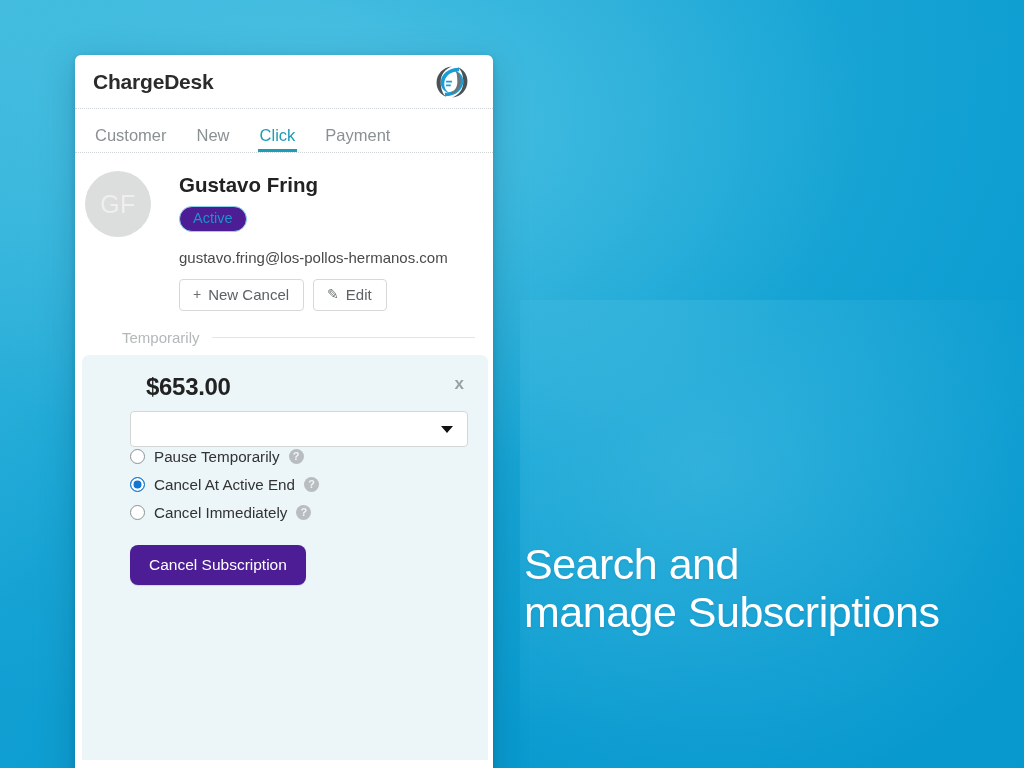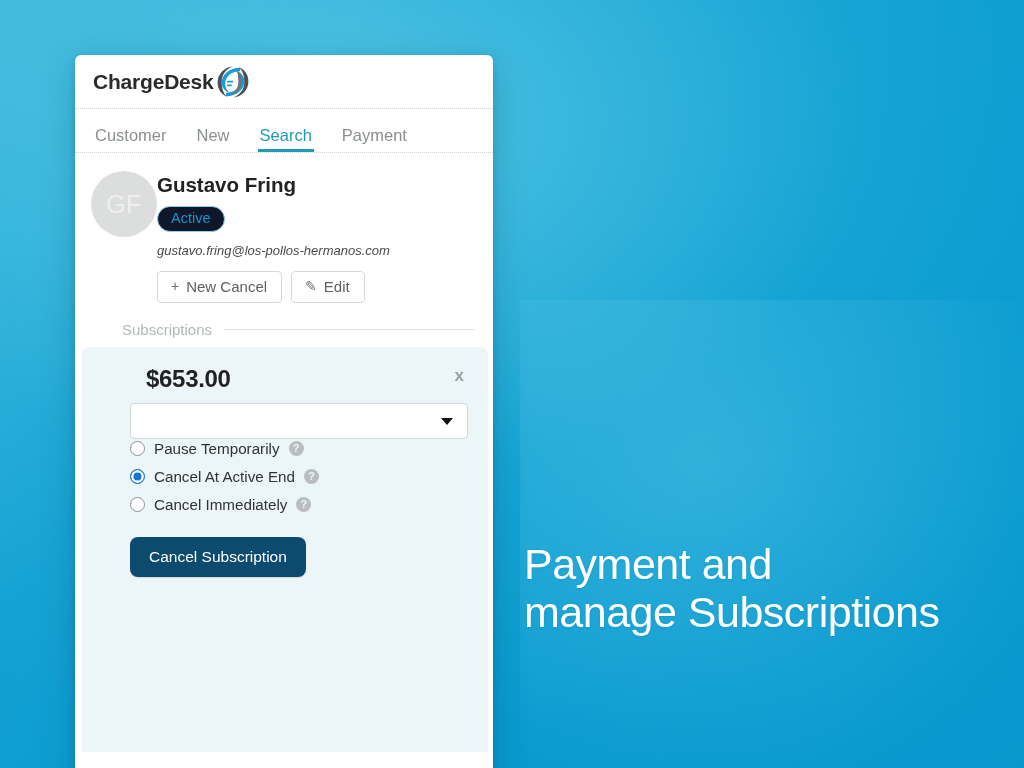--- a/index.html
+++ b/index.html
@@ -47,21 +47,21 @@
     box-shadow: 0 10px 34px rgba(0, 60, 90, 0.26), 0 2px 6px rgba(0,50,80,0.16);
     overflow: hidden;
   }
 
   
   .card-header {
     height: 54px;
     padding: 0 22px 0 18px;
     display: flex;
     align-items: center;
-    justify-content: flex-start;
+    justify-content: space-between;
     border-bottom: 1px dotted #cfd4d6;
   }
   .brand-title {
     font-size: 21px;
     font-weight: bold;
     color: #2b2b2b;
     letter-spacing: -0.2px;
   }
   .brand-logo { width: 38px; height: 38px; display: block; }
 
@@ -87,23 +87,23 @@
   .tab.active:after {
     content: "";
     position: absolute;
     left: 0; right: 0; bottom: 0;
     height: 3px;
     background: #1f9cb5;
   }
 
   
   .customer {
-    padding: 16px 18px 0 16px;
-    display: flex;
-    gap: 0;
+    padding: 16px 18px 0 10px;
+    display: flex;
+    gap: 28px;
   }
   .avatar {
     width: 66px; height: 66px;
     border-radius: 50%;
     background: #dcdddd;
     color: #efefef;
     display: flex; align-items: center; justify-content: center;
     font-size: 25px;
     letter-spacing: 0.5px;
     flex: 0 0 auto;
@@ -117,28 +117,27 @@
     margin-bottom: 9px;
   }
   .badge {
     display: inline-block;
     border: 1px solid #8fd2ea;
     border-radius: 14px;
     padding: 4px 13px 5px 13px;
     font-size: 14.5px;
     color: #1c93c7;
     line-height: 1;
-    background: #0f172a;
+    background: #4c1d95;
     cursor: pointer;
   }
   .cust-email {
-    margin-top: 11px;
-    font-size: 13px;
+    margin-top: 17px;
+    font-size: 15px;
     color: #4a4a4a;
-    font-style: italic;
   }
   .cust-actions {
     margin-top: 13px;
     display: flex;
     gap: 9px;
   }
   .btn-outline {
     background: #fff;
     border: 1px solid #d6d8d9;
     border-radius: 4px;
@@ -273,21 +272,21 @@
     display: inline-flex;
     align-items: center;
     justify-content: center;
     flex: 0 0 auto;
     cursor: pointer;
     line-height: 1;
   }
 
   .btn-danger {
     margin-top: 13px;
-    background: #0c4a6e;
+    background: #4c1d95;
     color: #fff;
     border: none;
     border-radius: 8px;
     padding: 11px 19px;
     font-size: 15.5px;
     cursor: pointer;
     font-family: "Liberation Sans", sans-serif;
     box-shadow: 0 1px 1px rgba(0,0,0,0.12);
     text-align: right;
   }
@@ -324,21 +323,21 @@
       <path d="M42 7 C52 11 58 20 58 31 C58 45 47 57 32 58 C44 54 51 44 51 32 C51 21 48 12 42 7 Z" fill="#4b5256"></path>
       <path d="M22 57 C12 53 6 44 6 33 C6 19 17 7 32 6 C20 10 13 20 13 32 C13 43 16 52 22 57 Z" fill="#4b5256"></path>
       <path d="M38 12 C44 16 47 23 47 31 C47 43 38 52 26 53 C36 49 41 41 41 32 C41 23 40 16 38 12 Z" fill="#6d7478"></path>
       <path d="M22 30 L32 30 L32 33 L22 33 Z M22 36 L30 36 L30 39 L22 39 Z" fill="#1a9cd8"></path>
     </svg>
   </div>
 
   <div class="tabs">
     <div class="tab">Customer</div>
     <div class="tab">New</div>
-    <div class="tab active">Search</div>
+    <div class="tab active">Click</div>
     <div class="tab">Payment</div>
   </div>
 
   <div class="customer">
     <div class="avatar">GF</div>
     <div class="cust-info">
       <div class="cust-name">Gustavo Fring</div>
       <span class="badge">Active</span>
       <div class="cust-email">gustavo.fring@los-pollos-hermanos.com</div>
       <div class="cust-actions">
@@ -348,21 +347,21 @@
         </button>
         <button class="btn-outline">
           <span class="gly">✎</span>
           <span>Edit</span>
         </button>
       </div>
     </div>
   </div>
 
   <div class="section-label">
-    <div class="txt">Subscriptions</div>
+    <div class="txt">Temporarily</div>
     <div class="rule"></div>
   </div>
 
   <div class="sub-panel">
     <div class="panel-close">x</div>
 
     <div class="sub-amount">$653.00</div>
 
 
 
@@ -388,15 +387,15 @@
         <span class="help-icon">?</span>
       </div>
     </div>
 
     <button class="btn-danger">Cancel Subscription</button>
   </div>
 
 </div>
 
 <div id="tagline">
-  <div>Payment and</div>
+  <div>Search and</div>
   <div>manage Subscriptions</div>
 </div>
 
 </body></html>

